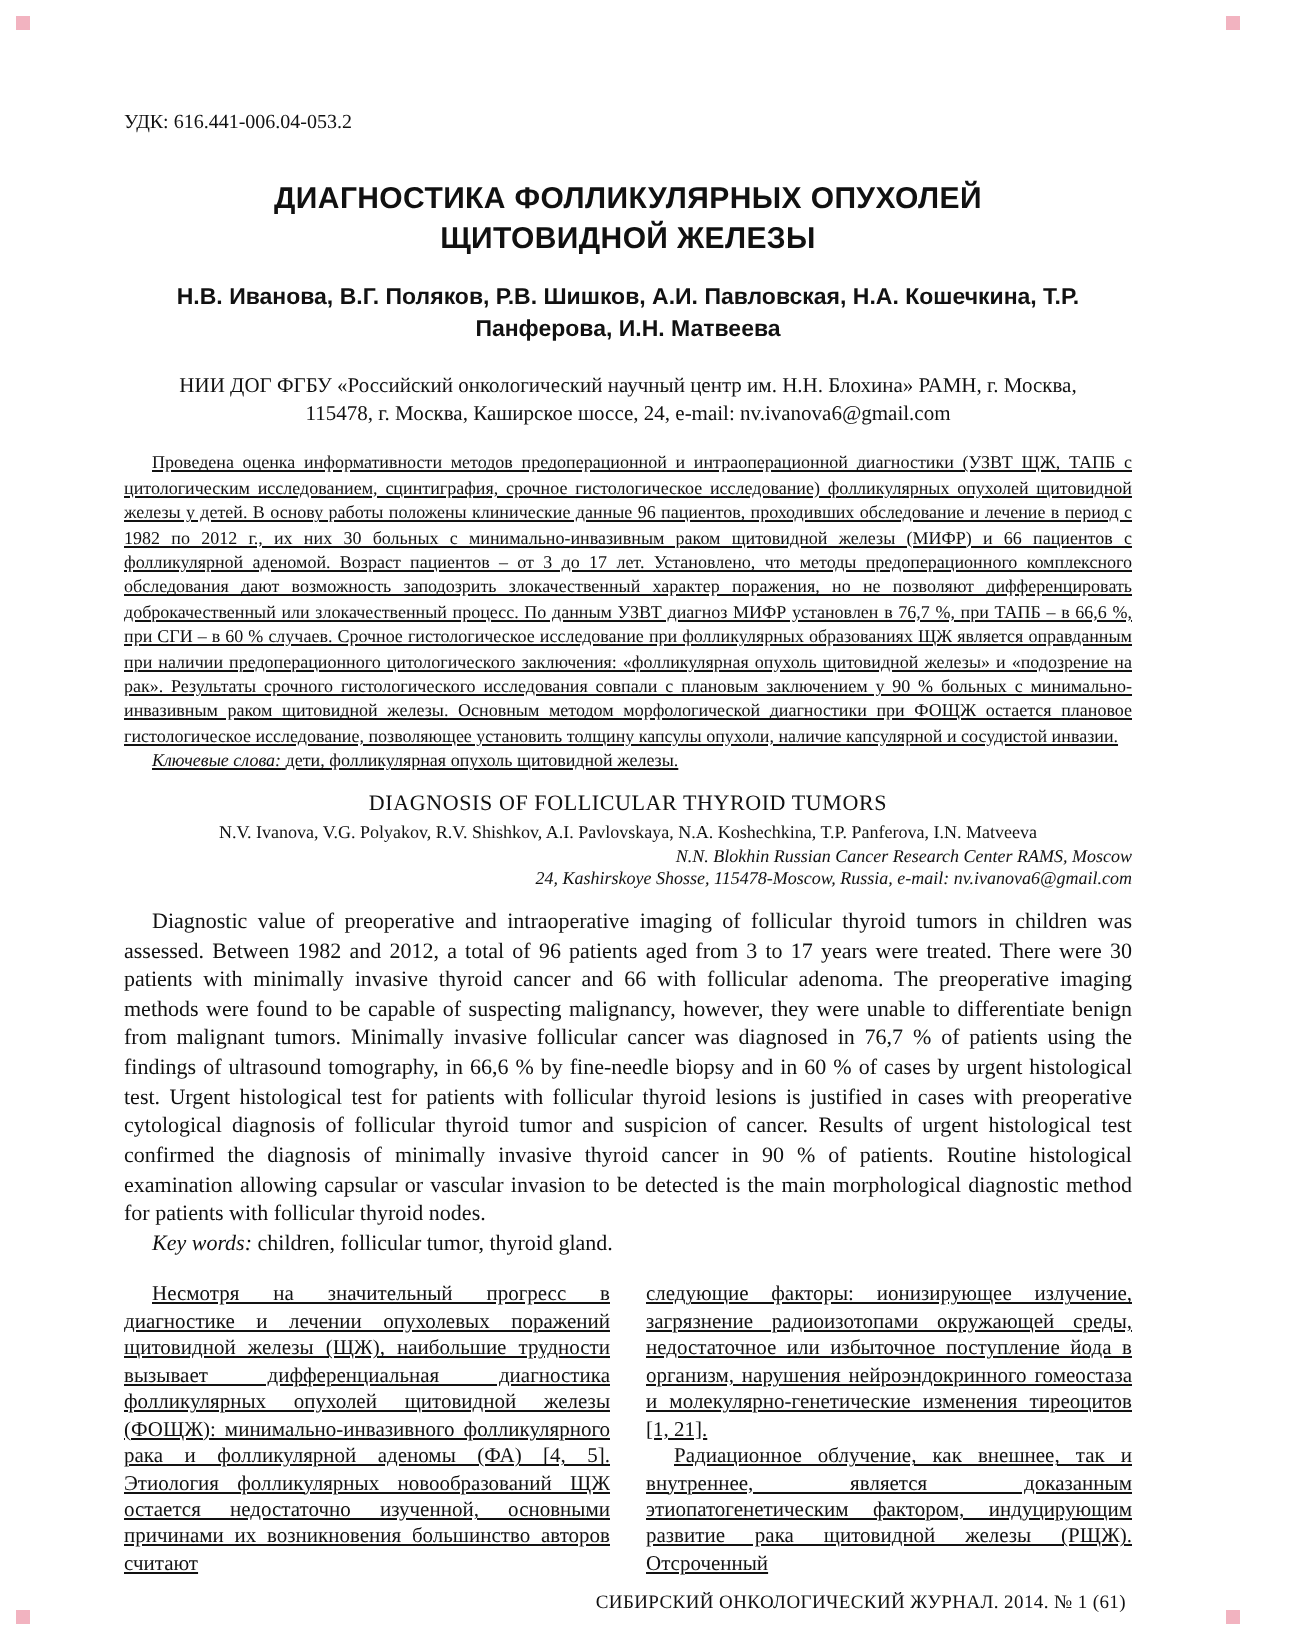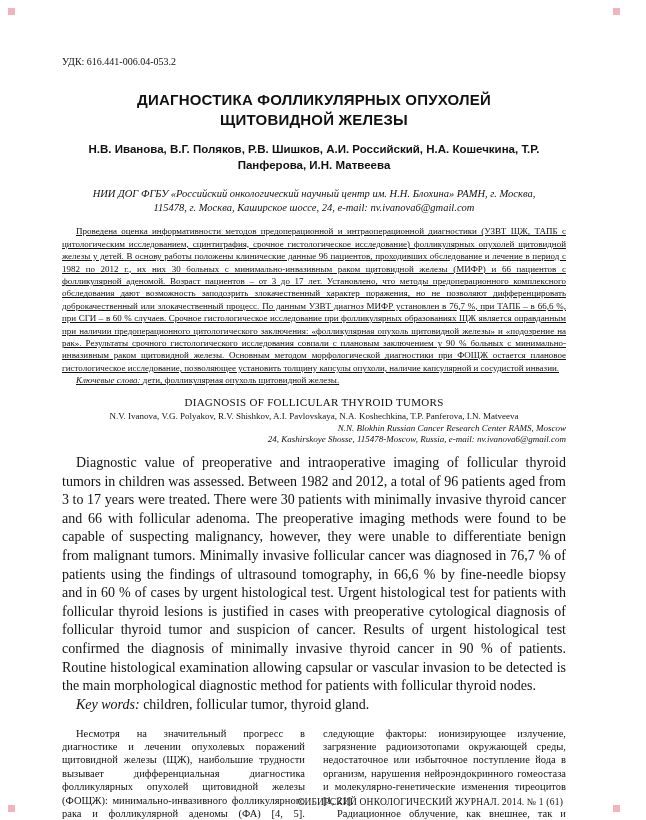--- a/index.html
+++ b/index.html
@@ -38,21 +38,20 @@
   .authors {
     margin: 13px 10px 0;
     font-family: "Liberation Sans", sans-serif;
     font-weight: bold;
     font-size: 11.5px;
     line-height: 1.35;
     text-align: center;
   }
   .affiliation {
     margin-top: 14px;
-    font-style: italic;
     font-size: 10.5px;
     line-height: 1.3;
     text-align: center;
   }
 
   .abstract-ru {
     margin-top: 11px;
     font-size: 9px;
     line-height: 1.38;
     text-align: justify;
@@ -62,35 +61,35 @@
   .kw-line { text-indent: 14px; }
   .kw-label { font-style: italic; }
 
   .en-head { margin-top: 9px; text-align: center; }
   .en-title { font-size: 11px; letter-spacing: .3px; }
   .en-authors { margin-top: 3px; font-size: 9px; }
   .en-affil { margin-top: 2px; font-style: italic; font-size: 9px; line-height: 1.3; text-align: right; }
 
   .abstract-en {
     margin-top: 8px;
-    font-size: 14px;
+    font-size: 11px;
     line-height: 1.33;
     text-align: justify;
   }
 
   .columns {
     margin-top: 12px;
     display: flex;
     gap: 18px;
     font-size: 10.5px;
     line-height: 1.28;
     text-align: justify;
   }
   .col { flex: 1 1 0; min-width: 0; }
-  .col p { margin: 0; }
+  .col p { margin: 0; text-decoration: underline; }
   .col p.indent { text-indent: 14px; }
 
   .footer {
     position: absolute;
     right: 65px;
     bottom: 13px;
     font-size: 9.5px;
     letter-spacing: .2px;
   }
 </style>
@@ -101,21 +100,21 @@
 
   <div class="corner-mark corner-tl"></div>
   <div class="corner-mark corner-tr"></div>
   <div class="corner-mark corner-bl"></div>
   <div class="corner-mark corner-br"></div>
 
   <div class="udc">УДК: 616.441-006.04-053.2</div>
 
   <h1 class="title">ДИАГНОСТИКА ФОЛЛИКУЛЯРНЫХ ОПУХОЛЕЙ ЩИТОВИДНОЙ ЖЕЛЕЗЫ</h1>
 
-  <div class="authors">Н.В. Иванова, В.Г. Поляков, Р.В. Шишков, А.И. Российский, Н.А. Кошечкина, Т.Р. Панферова, И.Н. Матвеева</div>
+  <div class="authors">Н.В. Иванова, В.Г. Поляков, Р.В. Шишков, А.И. Павловская, Н.А. Кошечкина, Т.Р. Панферова, И.Н. Матвеева</div>
 
   <div class="affiliation">
     <div>НИИ ДОГ ФГБУ «Российский онкологический научный центр им. Н.Н. Блохина» РАМН, г. Москва,</div>
     <div>115478, г. Москва, Каширское шоссе, 24, e-mail: nv.ivanova6@gmail.com</div>
   </div>
 
   <div class="abstract-ru">
     <p>Проведена оценка информативности методов предоперационной и интраоперационной диагностики (УЗВТ ЩЖ, ТАПБ с цитологическим исследованием, сцинтиграфия, срочное гистологическое исследование) фолликулярных опухолей щитовидной железы у детей. В основу работы положены клинические данные 96 пациентов, проходивших обследование и лечение в период с 1982 по 2012 г., их них 30 больных с минимально-инвазивным раком щитовидной железы (МИФР) и 66 пациентов с фолликулярной аденомой. Возраст пациентов – от 3 до 17 лет. Установлено, что методы предоперационного комплексного обследования дают возможность заподозрить злокачественный характер поражения, но не позволяют дифференцировать доброкачественный или злокачественный процесс. По данным УЗВТ диагноз МИФР установлен в 76,7 %, при ТАПБ – в 66,6 %, при СГИ – в 60 % случаев. Срочное гистологическое исследование при фолликулярных образованиях ЩЖ является оправданным при наличии предоперационного цитологического заключения: «фолликулярная опухоль щитовидной железы» и «подозрение на рак». Результаты срочного гистологического исследования совпали с плановым заключением у 90 % больных с минимально-инвазивным раком щитовидной железы. Основным методом морфологической диагностики при ФОЩЖ остается плановое гистологическое исследование, позволяющее установить толщину капсулы опухоли, наличие капсулярной и сосудистой инвазии.</p>
     <div class="kw-line">
       <span class="kw-label">Ключевые слова:</span>

